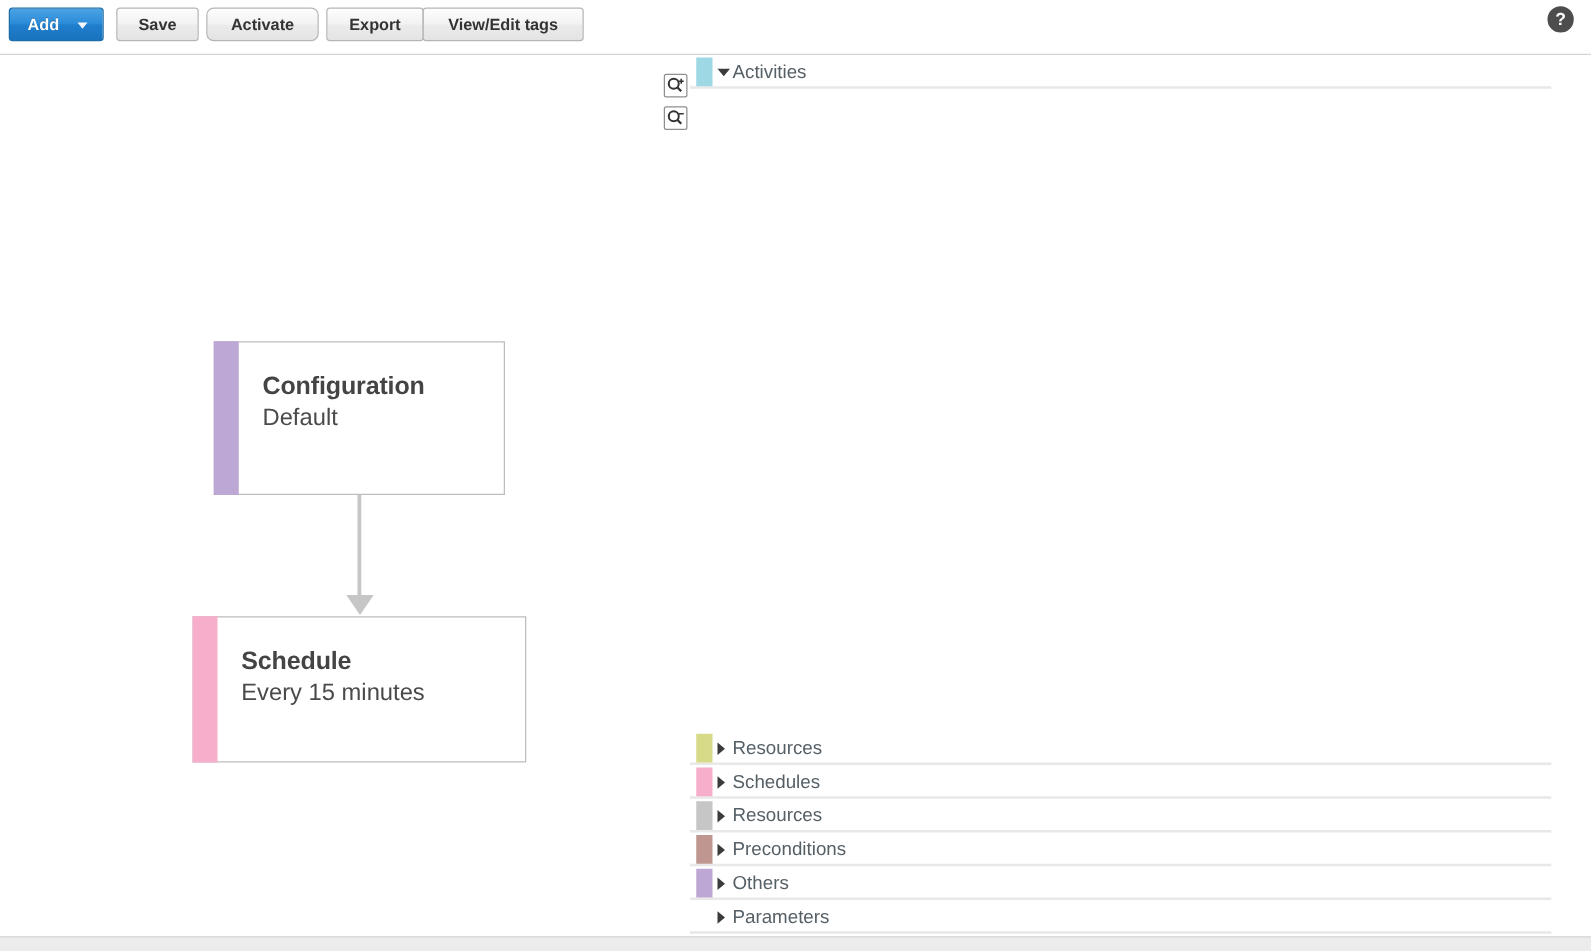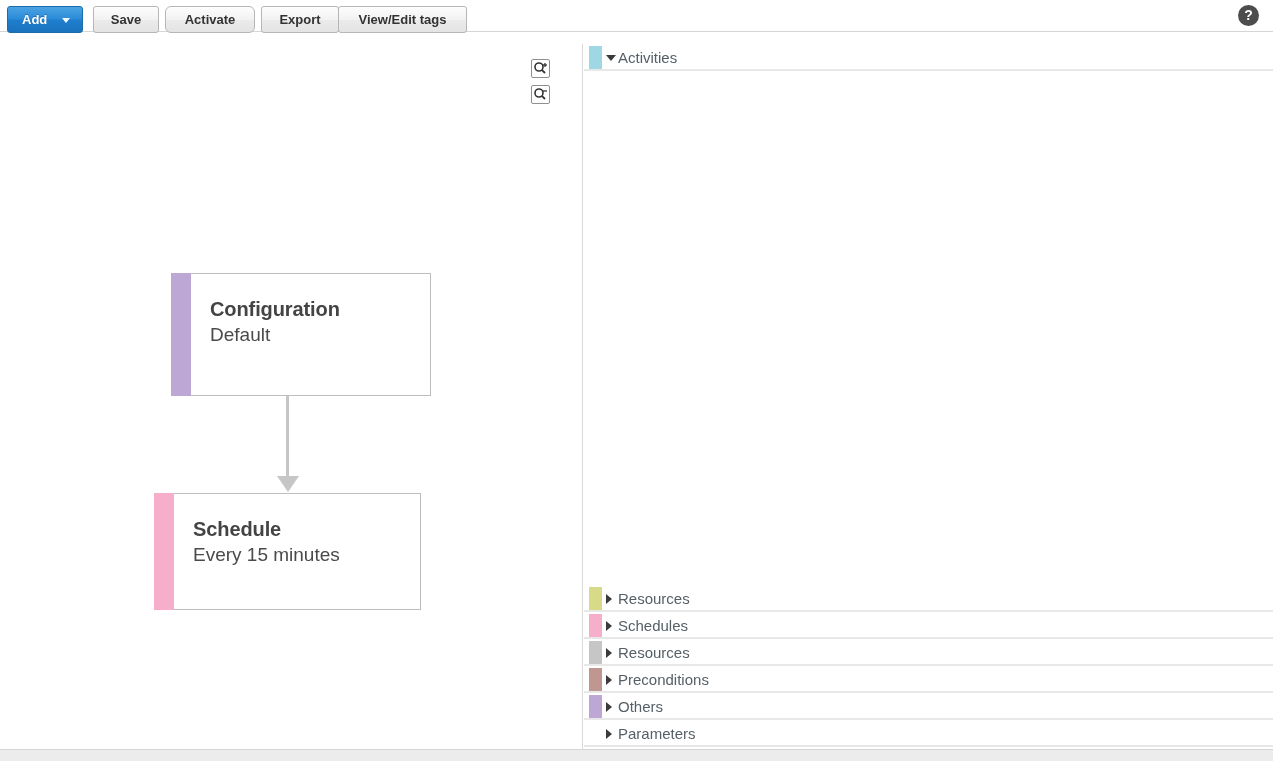--- a/index.html
+++ b/index.html
@@ -18,21 +18,21 @@
     width: 1273px;
     height: 761px;
     background: #ffffff;
   }
 
   
   .toolbar {
     position: absolute;
     left: 0; top: 0;
     width: 1273px;
-    height: 32px;
+    height: 44px;
     background: #ffffff;
     border-bottom: 1px solid #d5d5d5;
     box-sizing: border-box;
   }
 
   .btn {
     position: absolute;
     top: 6px;
     height: 27px;
     box-sizing: border-box;
@@ -153,21 +153,21 @@
     line-height: 26px;
     letter-spacing: -0.1px;
   }
   .node-subtitle {
     font-size: 19px;
     font-weight: normal;
     color: #4a4a4a;
     line-height: 26px;
   }
 
-  #node-configuration { left: 171px; top: 229px; width: 260px; height: 123px; justify-content: flex-end; }
+  #node-configuration { left: 171px; top: 229px; width: 233px; height: 123px; justify-content: flex-end; }
   #node-schedule     { left: 154px; top: 449px; width: 267px; height: 117px; }
 
   .connector {
     position: absolute;
     left: 286px;
     top: 352px;
     width: 3px;
     height: 84px;
     background: #c6c6c6;
   }
@@ -177,21 +177,21 @@
     top: 432px;
     width: 0; height: 0;
     border-left: 11px solid transparent;
     border-right: 11px solid transparent;
     border-top: 16px solid #c6c6c6;
   }
 
   
   .side-panel {
     position: absolute;
-    left: 584px;
+    left: 552px;
     top: 44px;
     width: 689px;
     height: 705px;
     background: #ffffff;
     box-sizing: border-box;
     text-align: center;
   }
 
   .section {
     position: relative;

